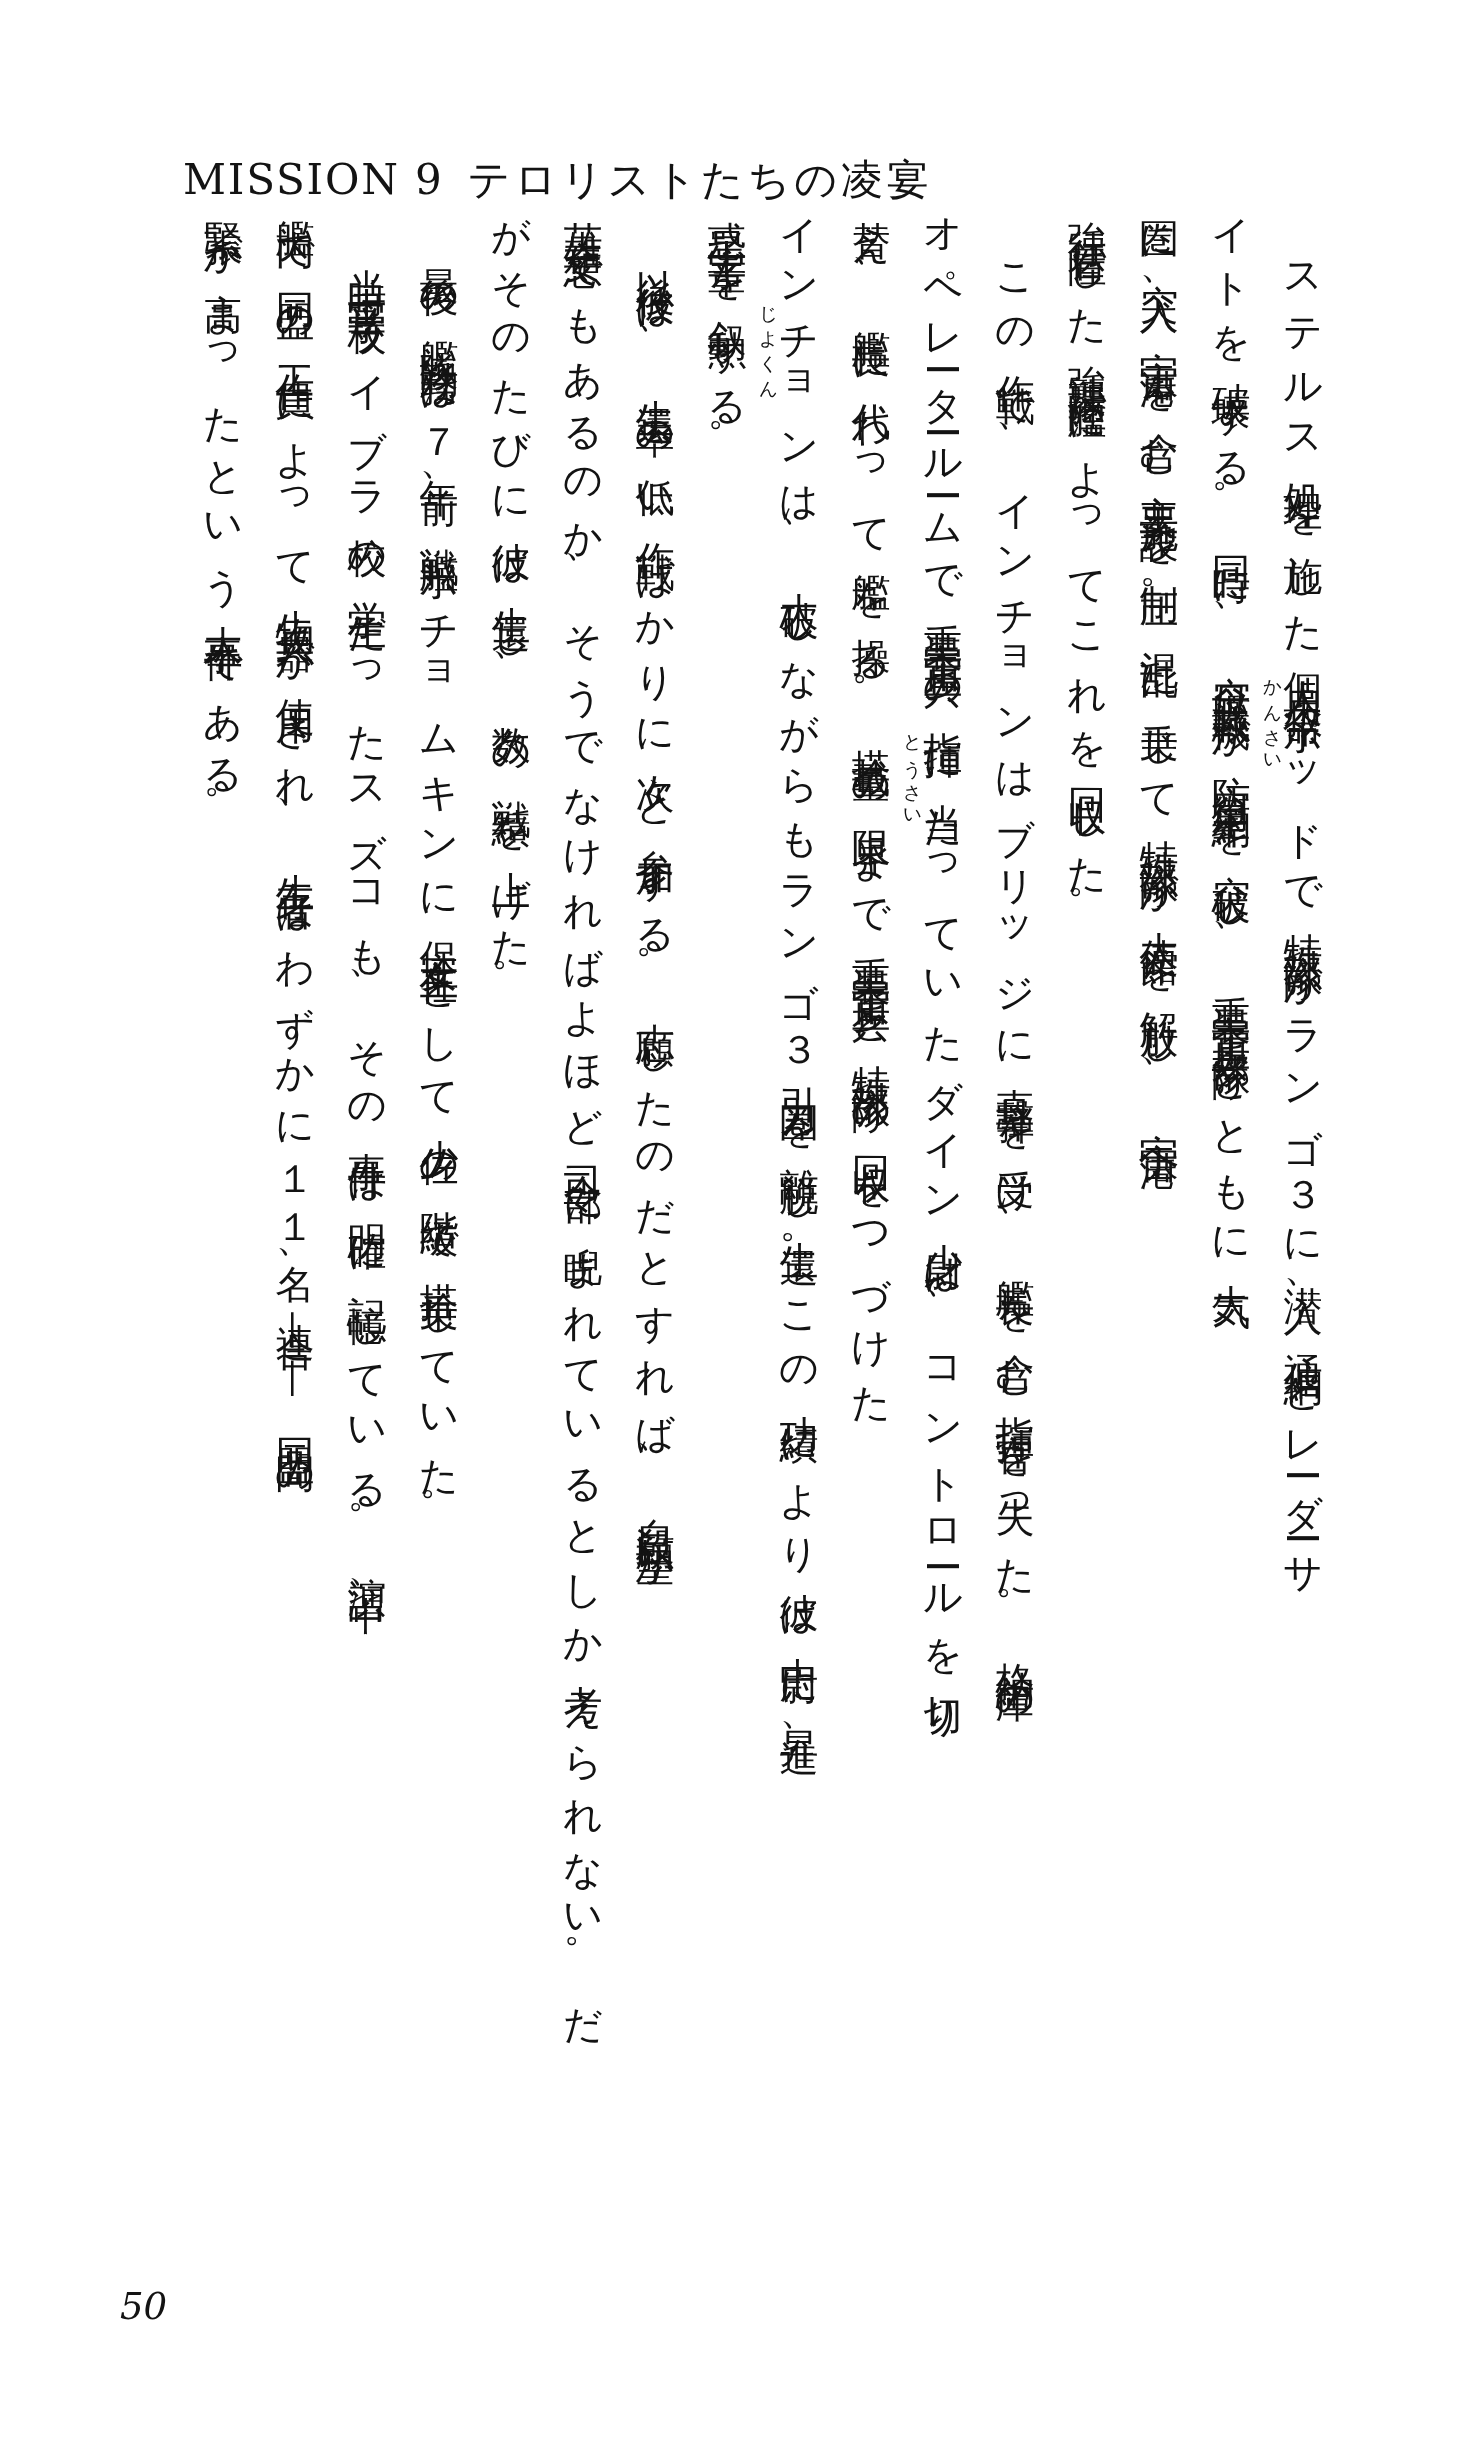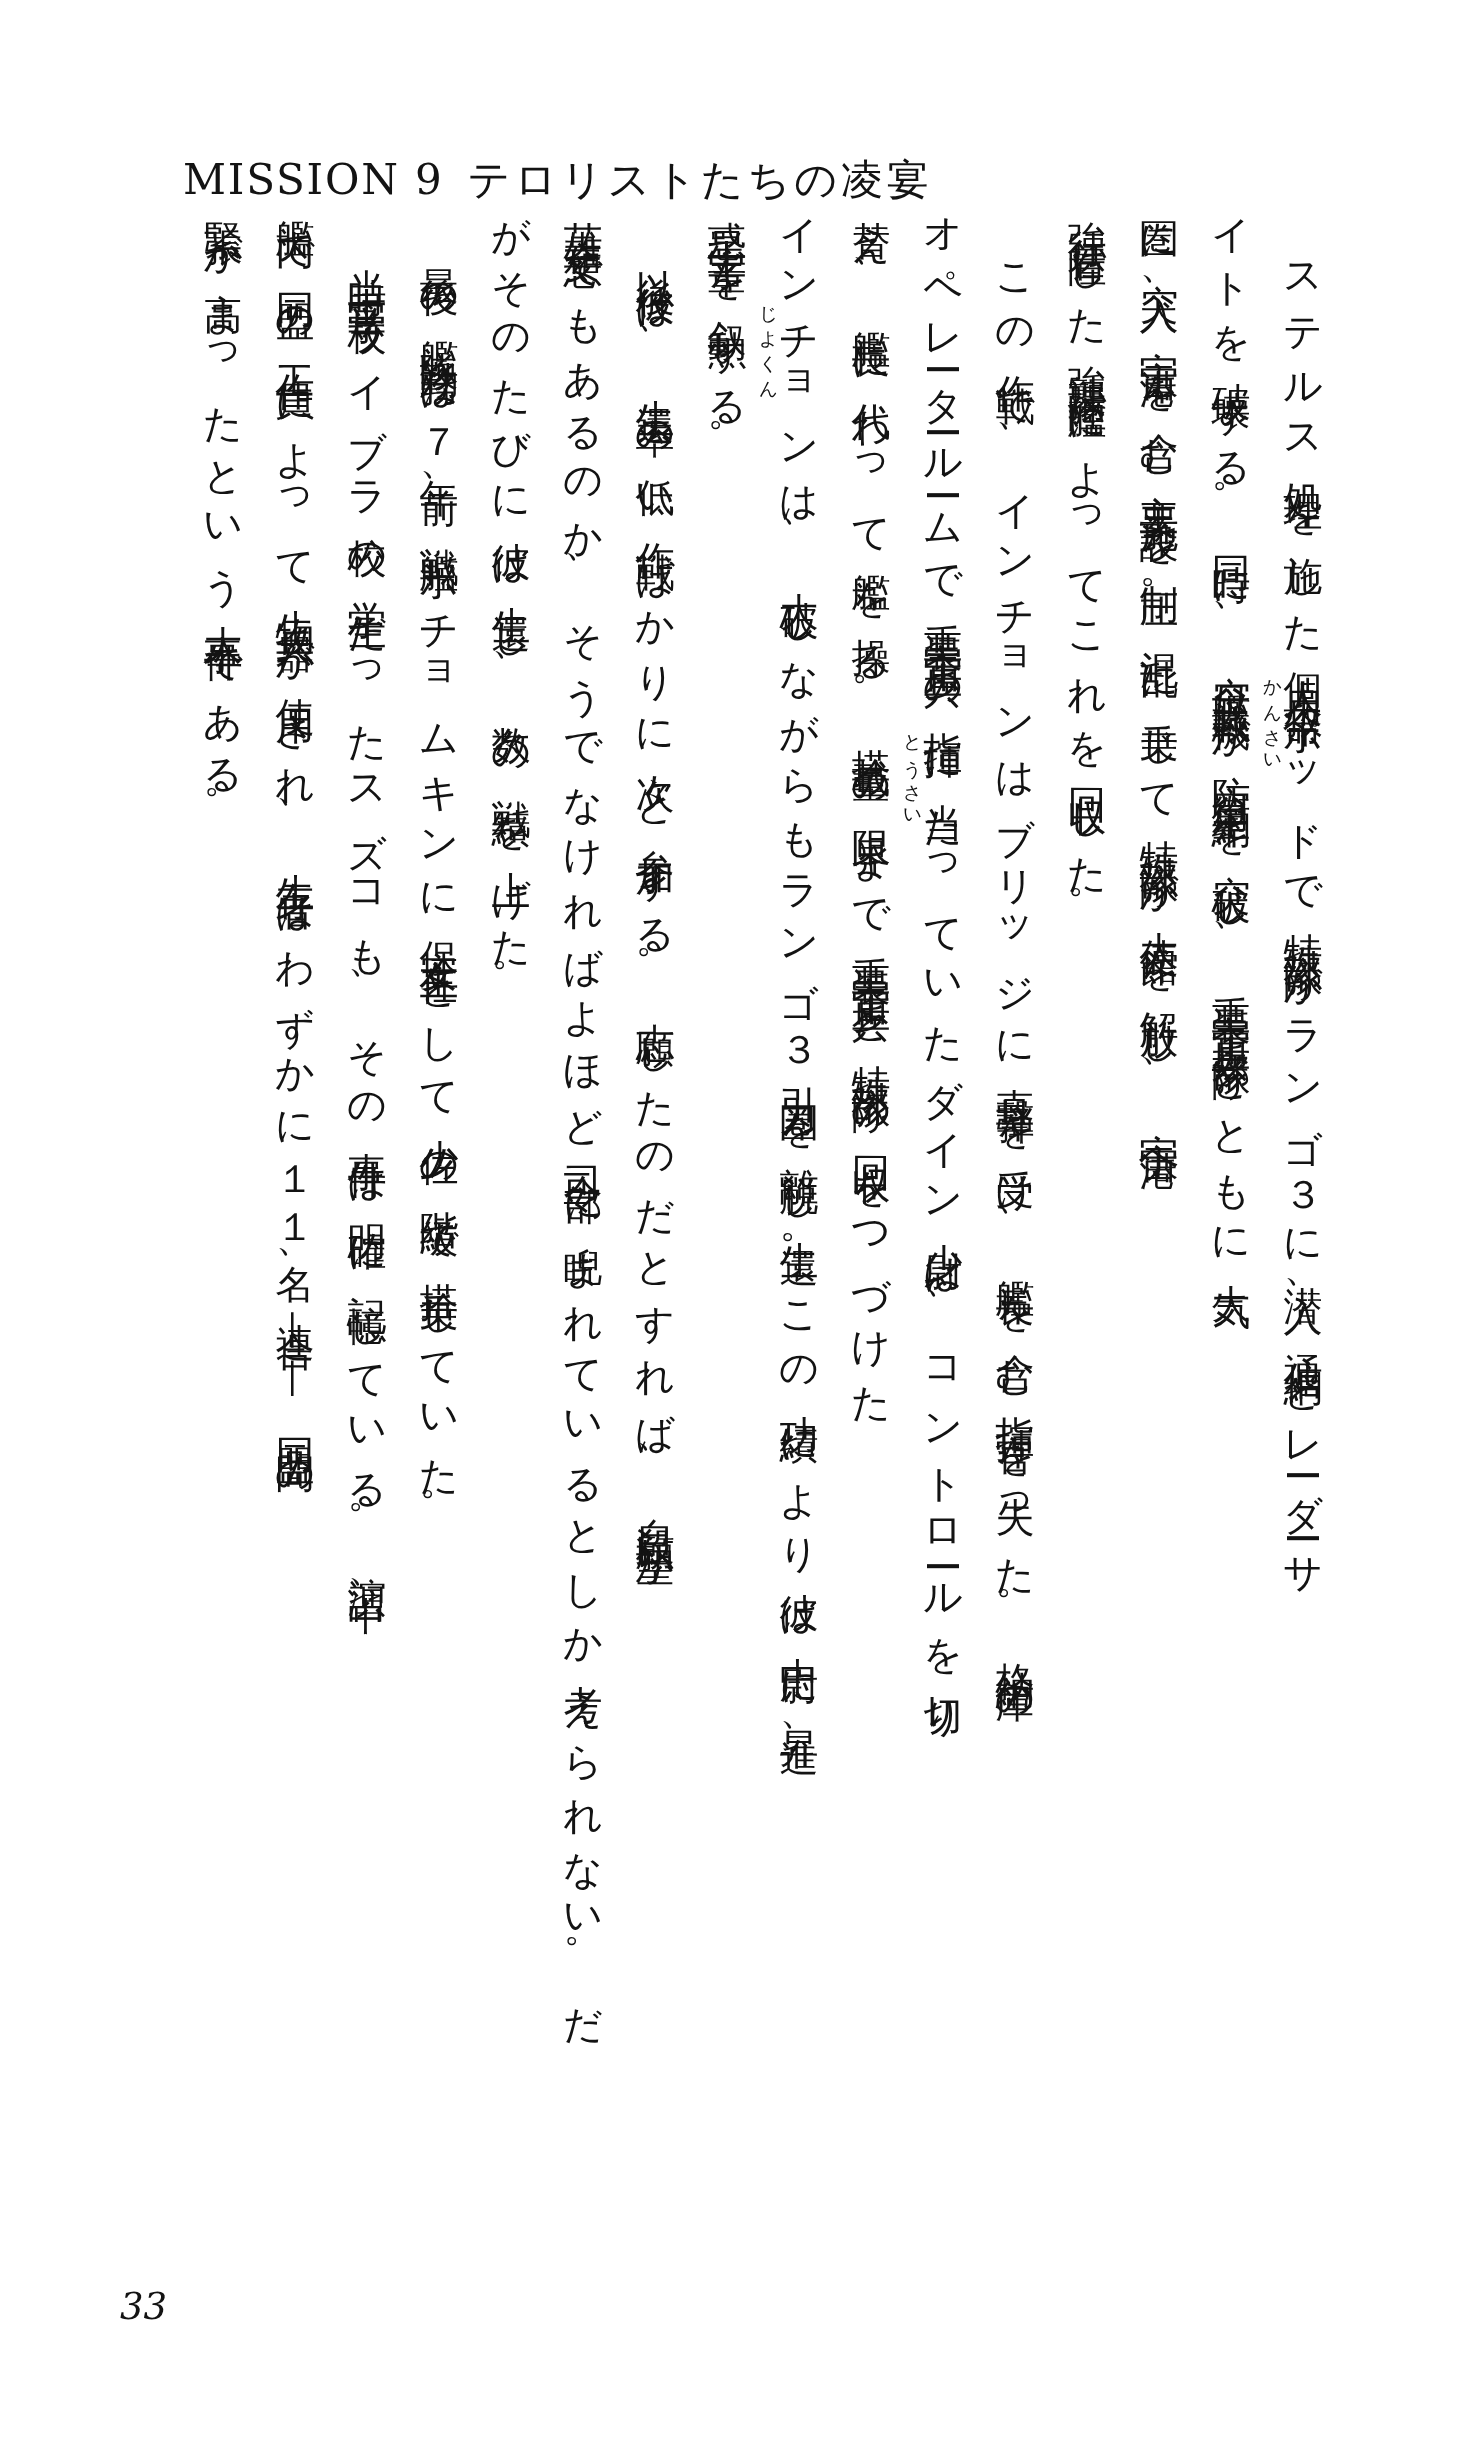--- a/index.html
+++ b/index.html
@@ -83,16 +83,16 @@
       <div class="column">惑星十字章を<ruby>叙勲<rt>じよくん</rt></ruby>する。</div>
       <div class="column indent">以後彼は、生還率の低い作戦ばかりに次々と参加する。志願したのだとすれば、自殺願望か</div>
       <div class="column">英雄妄想でもあるのか、そうでなければよほど司令部に睨まれているとしか考えられない。だ</div>
       <div class="column">がそのたびに彼は生還し、数々の戦績を上げた。</div>
       <div class="column indent">最後の艦隊勤務は７年前、戦艦ポチョムキンに保安主任として少佐の階級で搭乗していた。</div>
       <div class="column indent">当時士官学校ライブラ校の学生だったスズコも、その事件は明確に記憶している。演習中、</div>
       <div class="column">艦内で同盟の工作員によって生物兵器が使用され、生存者はわずかに１１名、連合——同盟間の</div>
       <div class="column">緊張が高まったという大事件である。</div>
     </div>
 
-  <div class="page-number">33</div>
+  <div class="page-number">50</div>
 
 </div>
 
 
 </body></html>

